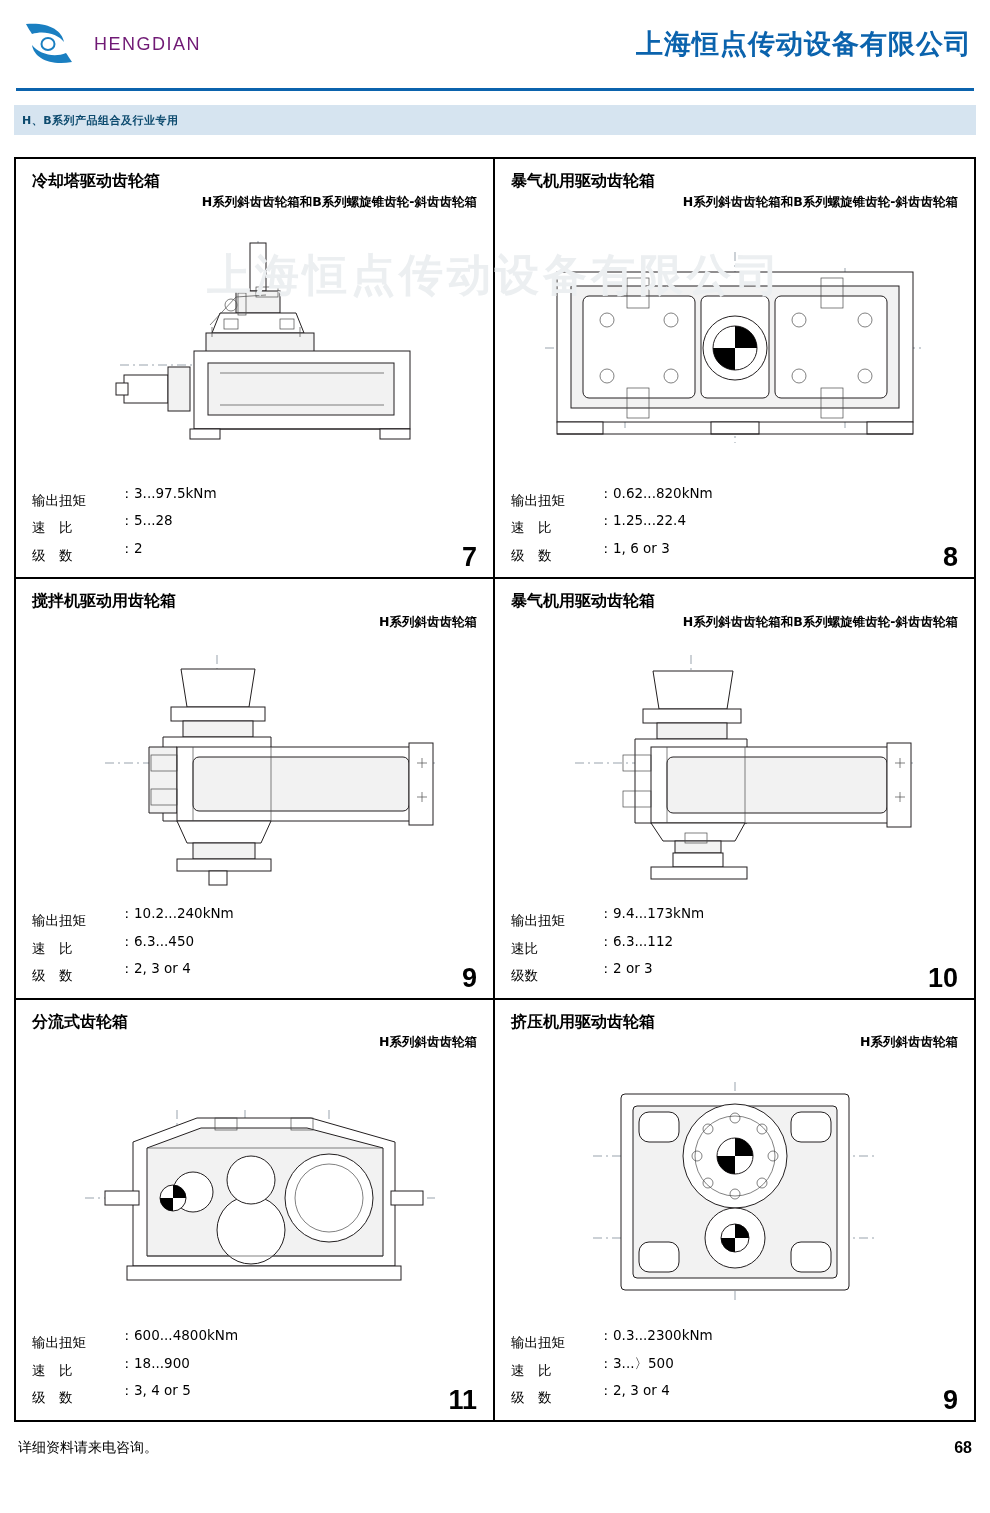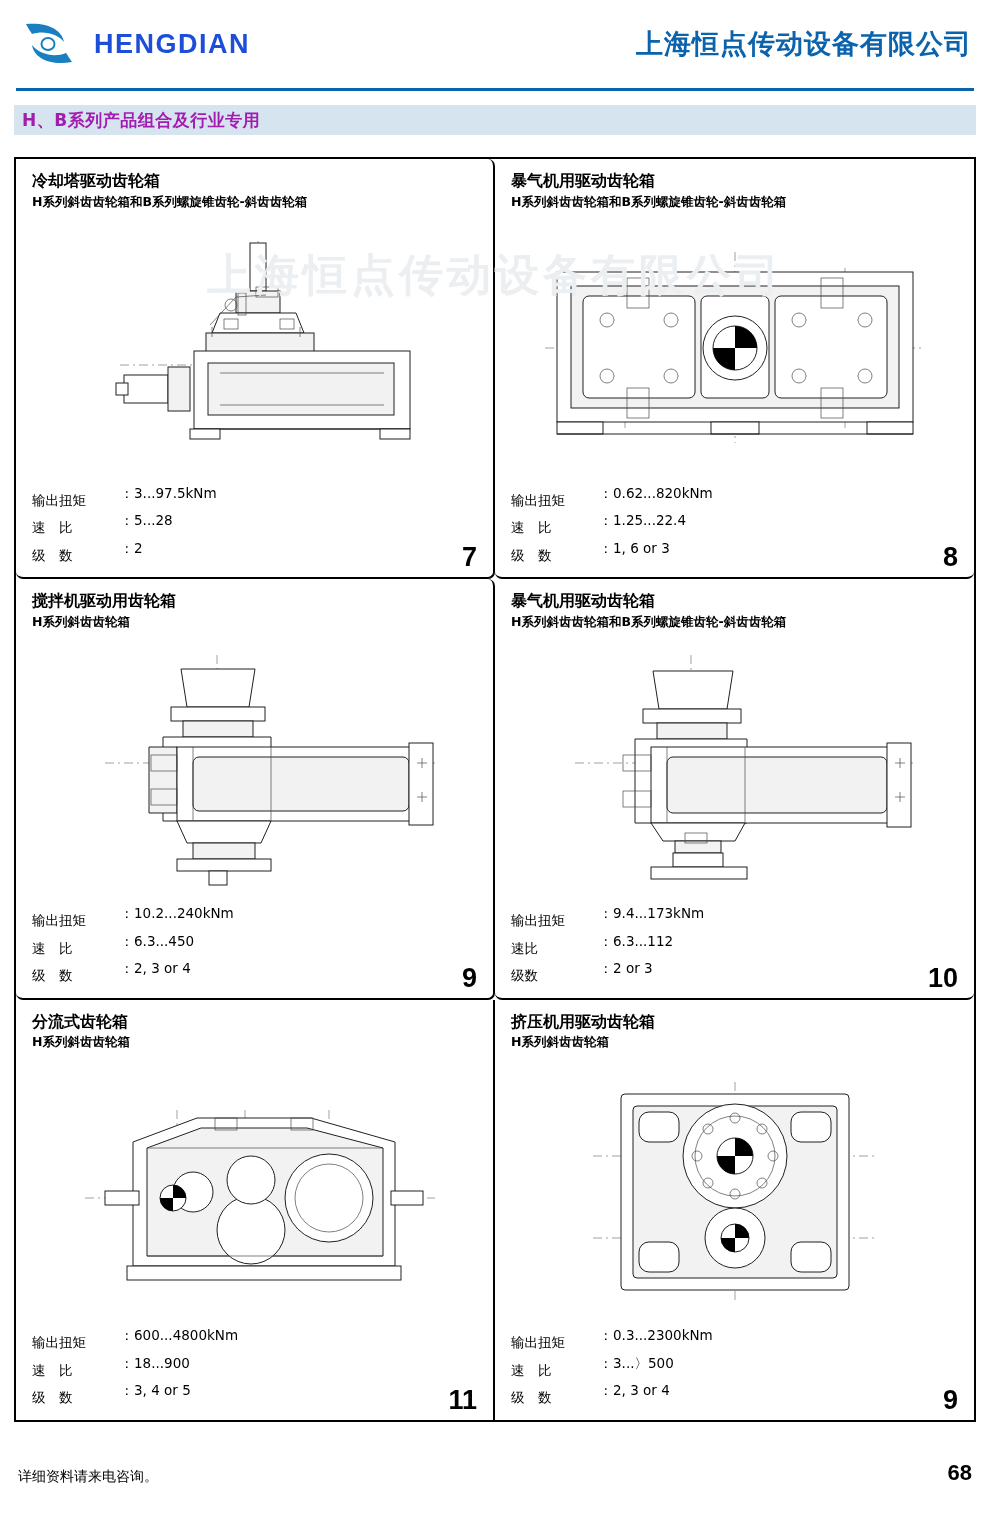--- a/index.html
+++ b/index.html
@@ -37,24 +37,24 @@
     align-items: center;
     gap: 14px;
   }
   .logo-mark {
     width: 62px;
     height: 56px;
     position: relative;
   }
   .brand-name {
     font-family: "Liberation Sans", sans-serif;
-    font-size: 27px;
-    font-weight: bold;
+    font-size: 18px;
+    font-weight: normal;
     letter-spacing: 1.5px;
-    color: #1d4ed8;
+    color: #701a75;
   }
   .company-cn {
     font-family: "DejaVu Sans", sans-serif;
     font-size: 27px;
     font-weight: bold;
     color: #0b63ad;
     letter-spacing: 1px;
   }
   .header-rule {
     height: 3px;
@@ -67,23 +67,23 @@
     margin-top: 14px;
     height: 30px;
     background: #d6e4f0;
     display: flex;
     align-items: center;
     padding-left: 8px;
     box-sizing: border-box;
   }
   .section-bar .title {
     font-family: "DejaVu Sans", sans-serif;
-    font-size: 17px;
-    font-weight: bold;
-    color: #a21caf;
+    font-size: 11px;
+    font-weight: bold;
+    color: #0c4a6e;
     letter-spacing: 0.5px;
   }
 
   
   .grid {
     margin-top: 22px;
     border: 2px solid #000;
     display: grid;
     grid-template-columns: 1fr 1fr;
     grid-template-rows: 1fr 1fr 1fr;
@@ -94,35 +94,36 @@
   }
   .cell {
     position: relative;
     box-sizing: border-box;
     padding: 12px 16px 8px 16px;
     display: flex;
     flex-direction: column;
     overflow: hidden;
   }
   .cell.border-r { border-right: 2px solid #000; }
-  .cell.border-b { border-bottom: 2px solid #000; border-radius: 7px; }
+  .cell.border-b { border-bottom: 2px solid #000; }
 
   .cell-title {
     font-family: "DejaVu Sans", sans-serif;
     font-size: 16px;
     font-weight: bold;
     line-height: 1.3;
     margin-bottom: 2px;
   }
   .cell-sub {
     font-family: "DejaVu Sans", sans-serif;
     font-size: 12.5px;
     font-weight: bold;
     line-height: 1.3;
     margin-bottom: 4px;
+    text-align: right;
   }
   .figure {
     flex: 1 1 auto;
     position: relative;
     display: flex;
     align-items: center;
     justify-content: center;
     min-height: 0;
   }
   .figure svg { display: block; }
@@ -180,23 +181,23 @@
     align-items: flex-end;
     justify-content: space-between;
     padding: 0 4px;
   }
   .footer-note {
     font-family: "DejaVu Sans", sans-serif;
     font-size: 14px;
   }
   .page-num {
     font-family: "Liberation Sans", sans-serif;
-    font-size: 22px;
-    font-weight: bold;
-    margin-top: 28px;
+    font-size: 16px;
+    font-weight: bold;
+    margin-top: 7px;
   }
 
   .tech { stroke: #231f20; fill: none; stroke-width: 1; }
   .tech-thin { stroke: #4a4a4a; fill: none; stroke-width: 0.7; }
   .tech-dash { stroke: #6e7b8b; fill: none; stroke-width: 0.7; stroke-dasharray: 9 4 2 4; }
   .tech-fill { fill: #ffffff; stroke: #231f20; stroke-width: 1; }
   .tech-grey { fill: #f2f2f2; stroke: #231f20; stroke-width: 1; }
   .blk { fill: #000; }
 </style>
 </head>

